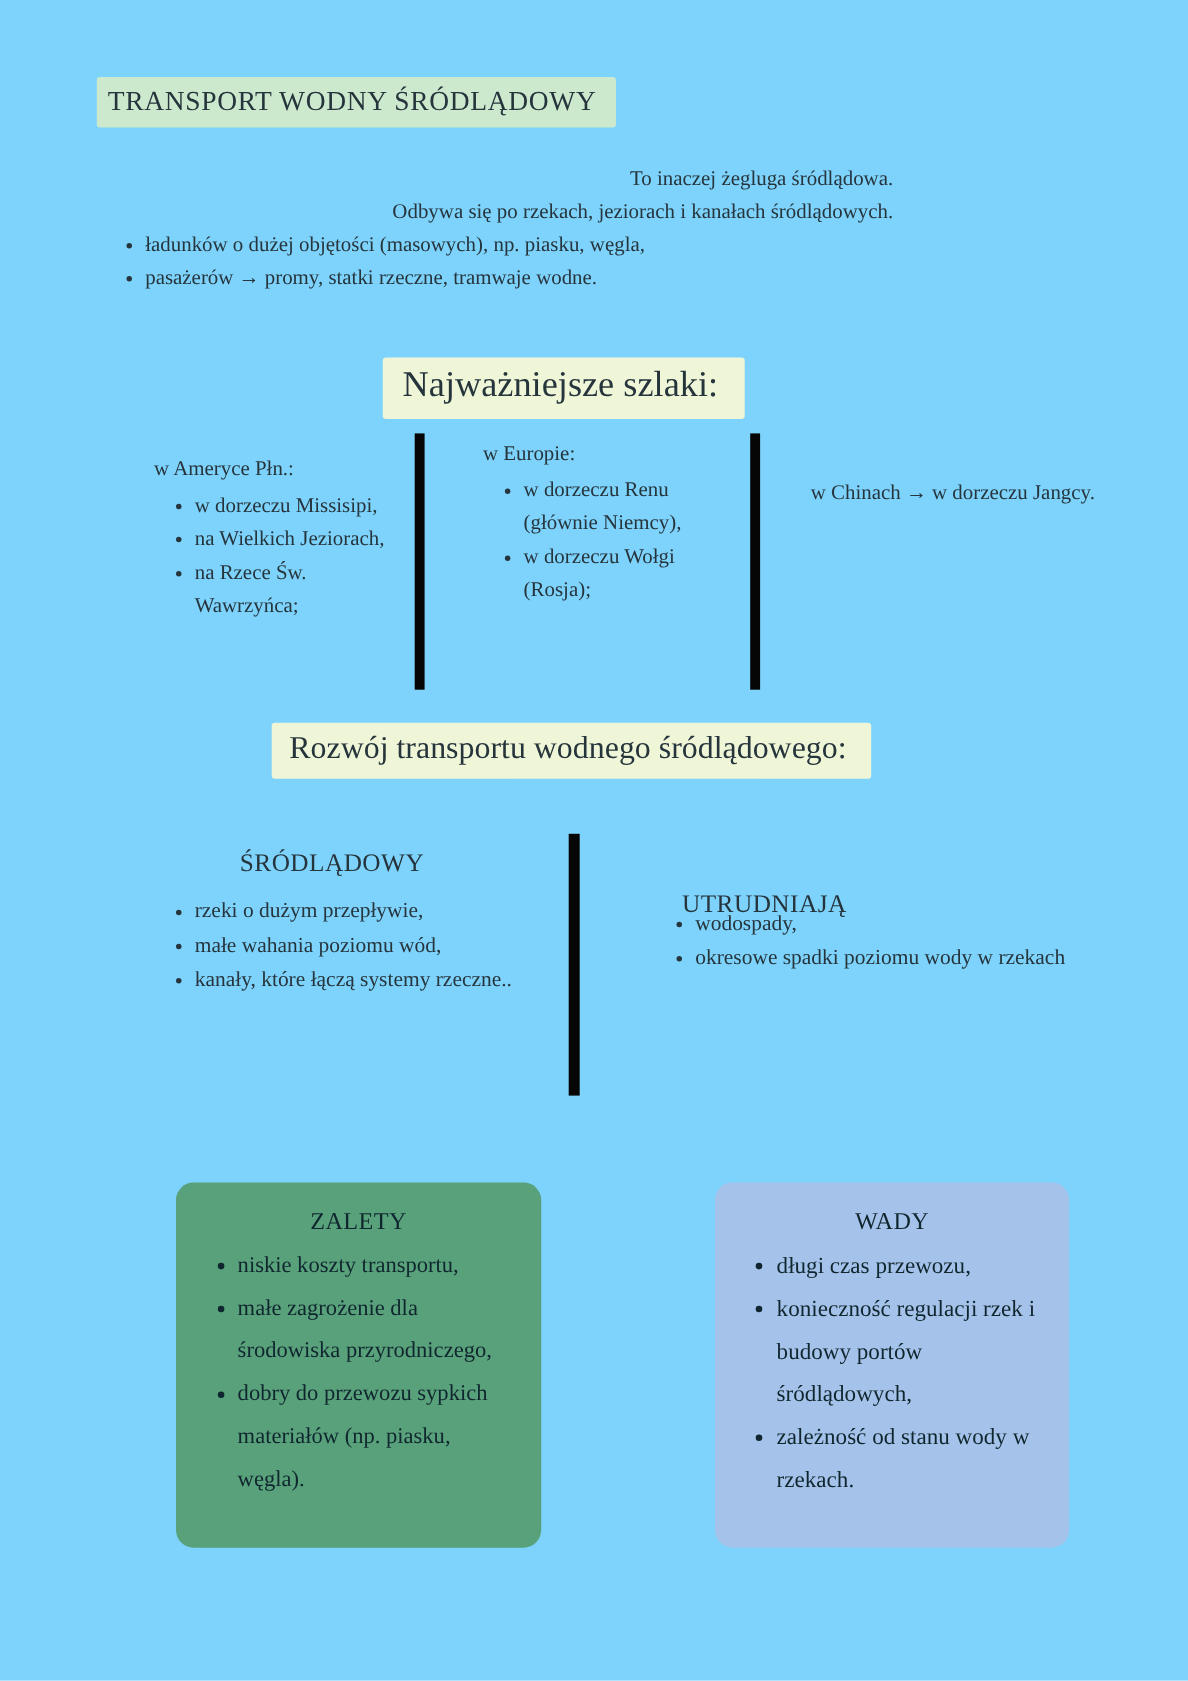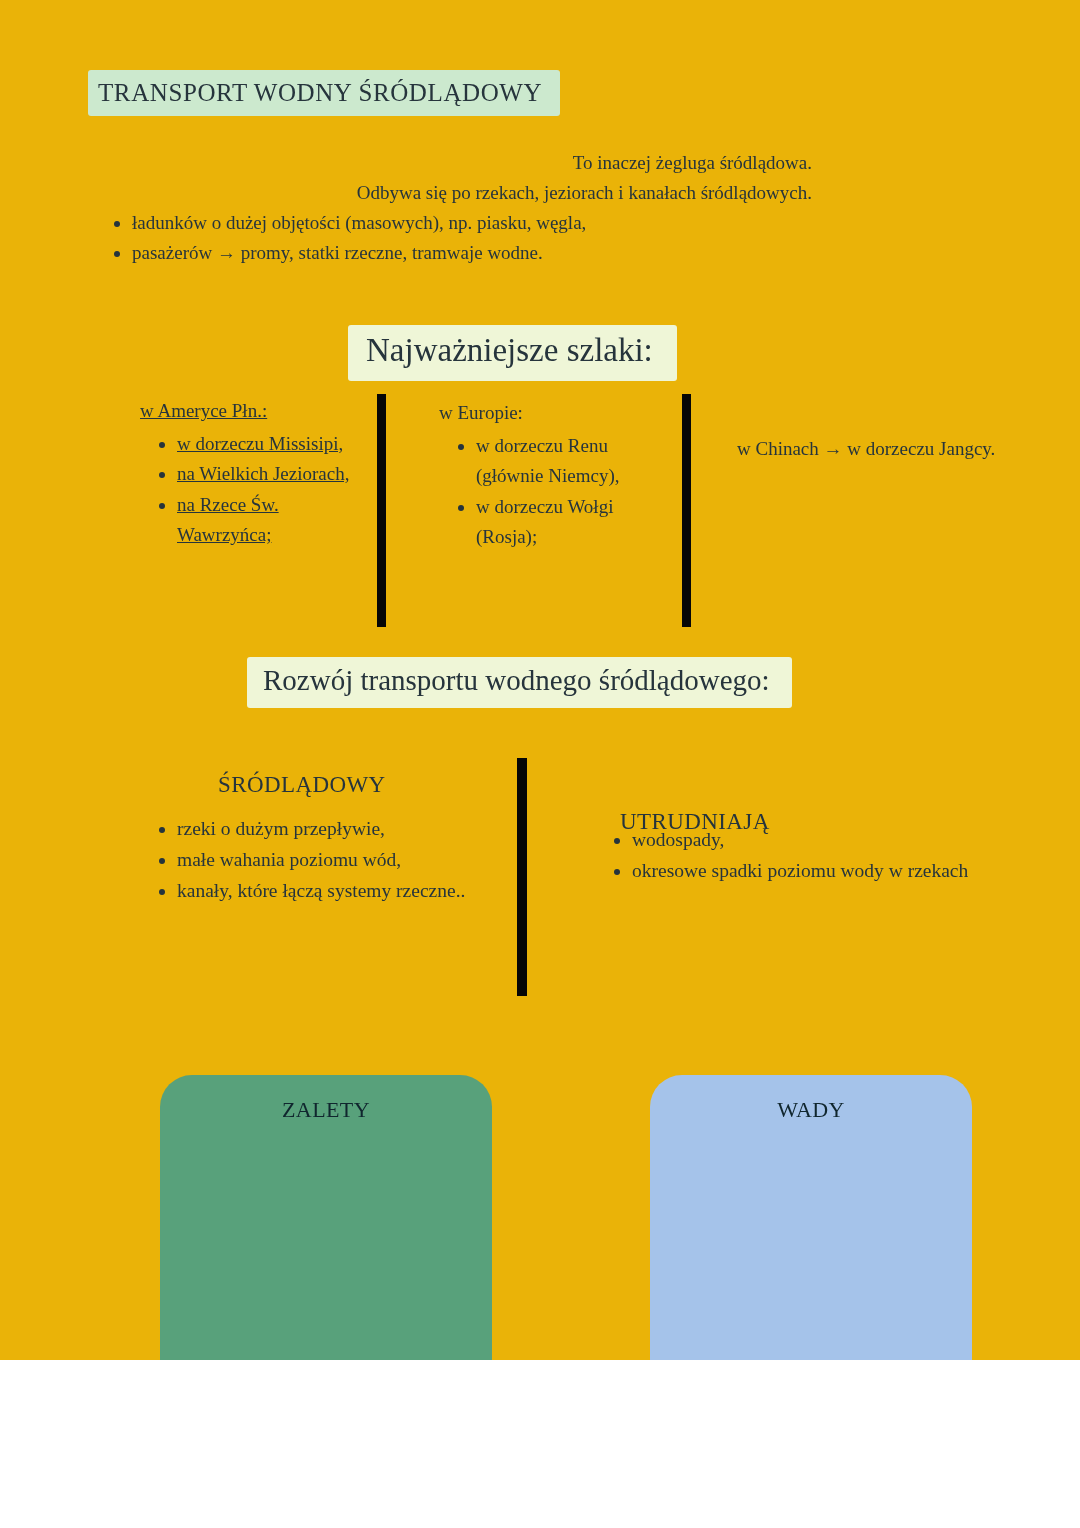--- a/index.html
+++ b/index.html
@@ -1,21 +1,21 @@
 <!DOCTYPE html>
 <html><head>
 <meta charset="utf-8">
 <style>
   * { margin: 0; padding: 0; box-sizing: border-box; }
   html, body { background: #ffffff; }
   .page {
     position: relative;
     width: 1080px;
-    height: 1360px;
-    background: #eab308;
+    height: 1528px;
+    background: #7dd3fc;
     font-family: "Liberation Serif", "DejaVu Serif", serif;
     color: #26343c;
     overflow: hidden;
   }
 
   .title-highlight {
     position: absolute;
     left: 88px;
     top: 70px;
     background: #cce9ce;
@@ -44,21 +44,21 @@
     background: #eff6d7;
     padding: 7px 24px 12px 18px;
     font-size: 33px;
     border-radius: 3px;
     white-space: nowrap;
   }
 
   .col-title { font-size: 19px; margin-bottom: 2px; }
   .routes-col { position: absolute; font-size: 19px; line-height: 30.5px; }
   .routes-col ul { margin-top: 1px; padding-left: 37px; list-style: disc outside; }
-  .col-america { left: 140px; top: 396px; width: 212px; text-decoration: underline; }
+  .col-america { left: 140px; top: 412px; width: 212px; }
   .col-europe  { left: 439px; top: 398px; width: 228px; }
   .col-china   { position: absolute; left: 737px; top: 413px; font-size: 19px; white-space: nowrap; margin-top: 25px; }
 
   .vbar { position: absolute; width: 9px; background: #060606; }
   .vbar-routes-1 { left: 377px; top: 394px; height: 233px; }
   .vbar-routes-2 { left: 682px; top: 394px; height: 233px; }
   .vbar-dev      { left: 517px; top: 758px; height: 238px; width: 10px; }
 
   .dev-heading {
     position: absolute;
@@ -77,21 +77,21 @@
 
   .dev-list { position: absolute; font-size: 19.5px; line-height: 31px; }
   .dev-list ul { padding-left: 40px; list-style: disc outside; }
   .facil-list  { left: 137px; top: 813px; width: 400px; }
   .hinder-list { left: 592px; top: 824px; width: 440px; }
 
   .info-box {
     position: absolute;
     top: 1075px;
     height: 332px;
-    border-radius: 32px;
+    border-radius: 16px;
     padding: 22px 26px 20px 26px;
     color: #10262e;
   }
   .box-advantages {
     left: 160px;
     width: 332px;
     background: #58a17b;
   }
   .box-disadvantages {
     left: 650px;
@@ -172,19 +172,29 @@
 
   <div class="dev-list hinder-list">
     <ul>
       <li>wodospady,</li>
       <li>okresowe spadki poziomu wody w rzekach</li>
     </ul>
   </div>
 
   <div class="info-box box-advantages">
     <h3>ZALETY</h3>
+    <ul>
+      <li>niskie koszty transportu,</li>
+      <li>małe zagrożenie dla środowiska przyrodniczego,</li>
+      <li>dobry do przewozu sypkich materiałów (np. piasku, węgla).</li>
+    </ul>
   </div>
 
   <div class="info-box box-disadvantages">
     <h3>WADY</h3>
+    <ul>
+      <li>długi czas przewozu,</li>
+      <li>konieczność regulacji rzek i budowy portów śródlądowych,</li>
+      <li>zależność od stanu wody w rzekach.</li>
+    </ul>
   </div>
 
 </div>
 
 </body></html>

